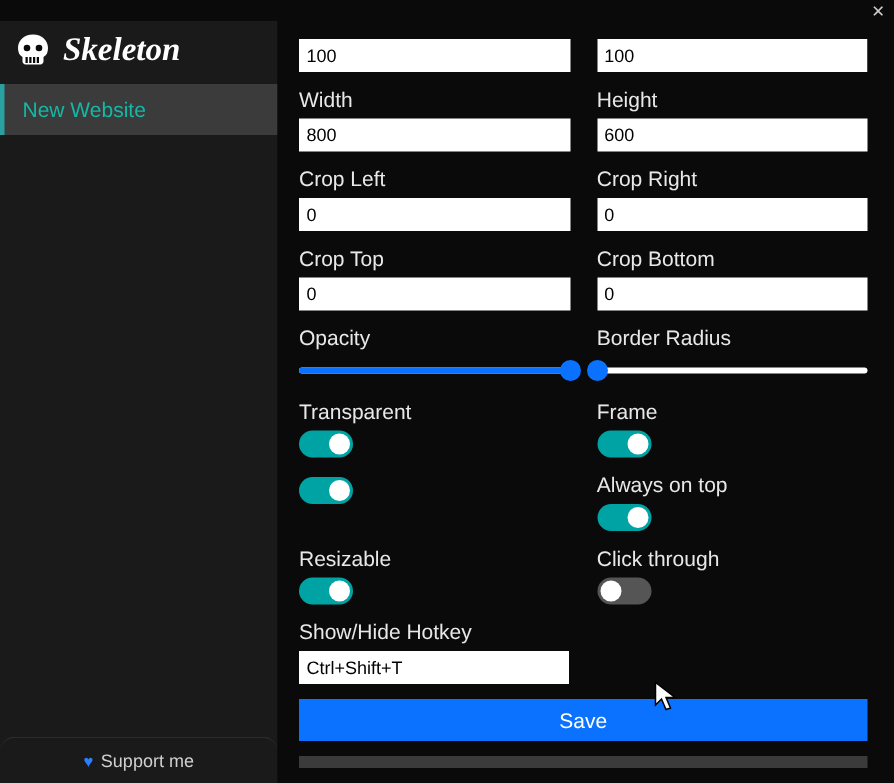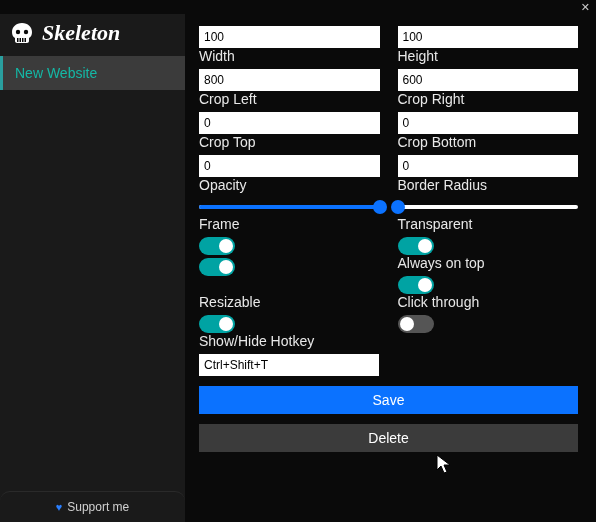--- a/index.html
+++ b/index.html
@@ -9,21 +9,21 @@
 .main { display: flex; height: 508px; }
 .sidebar { width: 185px; background: #1a1a1a; display: flex; flex-direction: column; }
 .brand { display: flex; align-items: center; gap: 8px; padding: 6px 10px 10px 10px; text-align: right; }
 .brand-title { font-family: "Brush Script MT", cursive; font-style: italic; font-weight: bold; font-size: 22px; color: #fff; }
 .sidebar-item { background: #3b3b3b; border-left: 3px solid #2aa0a0; padding: 9px 12px; font-size: 14px; color: #14b8a6; cursor: pointer; }
 .sidebar-spacer { flex: 1; }
 .support { text-align: center; padding: 8px; font-size: 12px; color: #d0d0d0; border-top: 1px solid #2a2a2a; cursor: pointer; border-radius: 10px; }
 .support::before { content: "♥"; color: #2a7fff; margin-right: 5px; font-size: 11px; }
 .content { flex: 1; background: #0a0a0a; padding: 12px 14px 10px 14px; overflow-y: hidden; }
 .scroll-area { height: 100%; overflow-y: auto; padding-right: 4px; }
-.row { display: flex; gap: 18px; }
+.row { display: flex; gap: 18px; margin-top: 10px; }
 .col { flex: 1; }
 .field-label { font-size: 14px; color: #e8e8e8; margin-bottom: 5px; font-weight: 500; }
 .text-input { width: 100%; height: 22px; background: #fff; border: none; color: #000; font-size: 12px; padding: 0 5px; }
 .slider-wrap { position: relative; height: 18px; display: flex; align-items: center; }
 .slider-track { height: 4px; background: #fff; width: 100%; border-radius: 2px; position: relative; }
 .slider-fill { position: absolute; left: 0; top: 0; height: 100%; background: #0b72ff; border-radius: 2px; }
 .slider-thumb { position: absolute; width: 14px; height: 14px; border-radius: 50%; background: #0b72ff; top: 50%; transform: translate(-50%, -50%); }
 .toggle { width: 36px; height: 18px; border-radius: 9px; position: relative; cursor: pointer; margin-top: 3px; }
 .toggle.on { background: #00a3a3; }
 .toggle.off { background: #555; }
@@ -122,27 +122,27 @@
             <div class="slider-track">
                 <div class="slider-fill" style="width:0%"></div>
                 <div class="slider-thumb" style="left:0%"></div>
               </div>
           </div>
         </div>
       </div>
 
       <div class="row">
         <div class="col">
-          <div class="field-label">Frame</div>
+          <div class="field-label">Transparent</div>
           <div class="toggle on">
               <div class="knob"></div>
             </div>
         </div>
         <div class="col">
-          <div class="field-label">Transparent</div>
+          <div class="field-label">Frame</div>
           <div class="toggle on">
               <div class="knob"></div>
             </div>
         </div>
       </div>
 
       <div class="row">
         <div class="col">
           <div class="toggle on">
               <div class="knob"></div>

